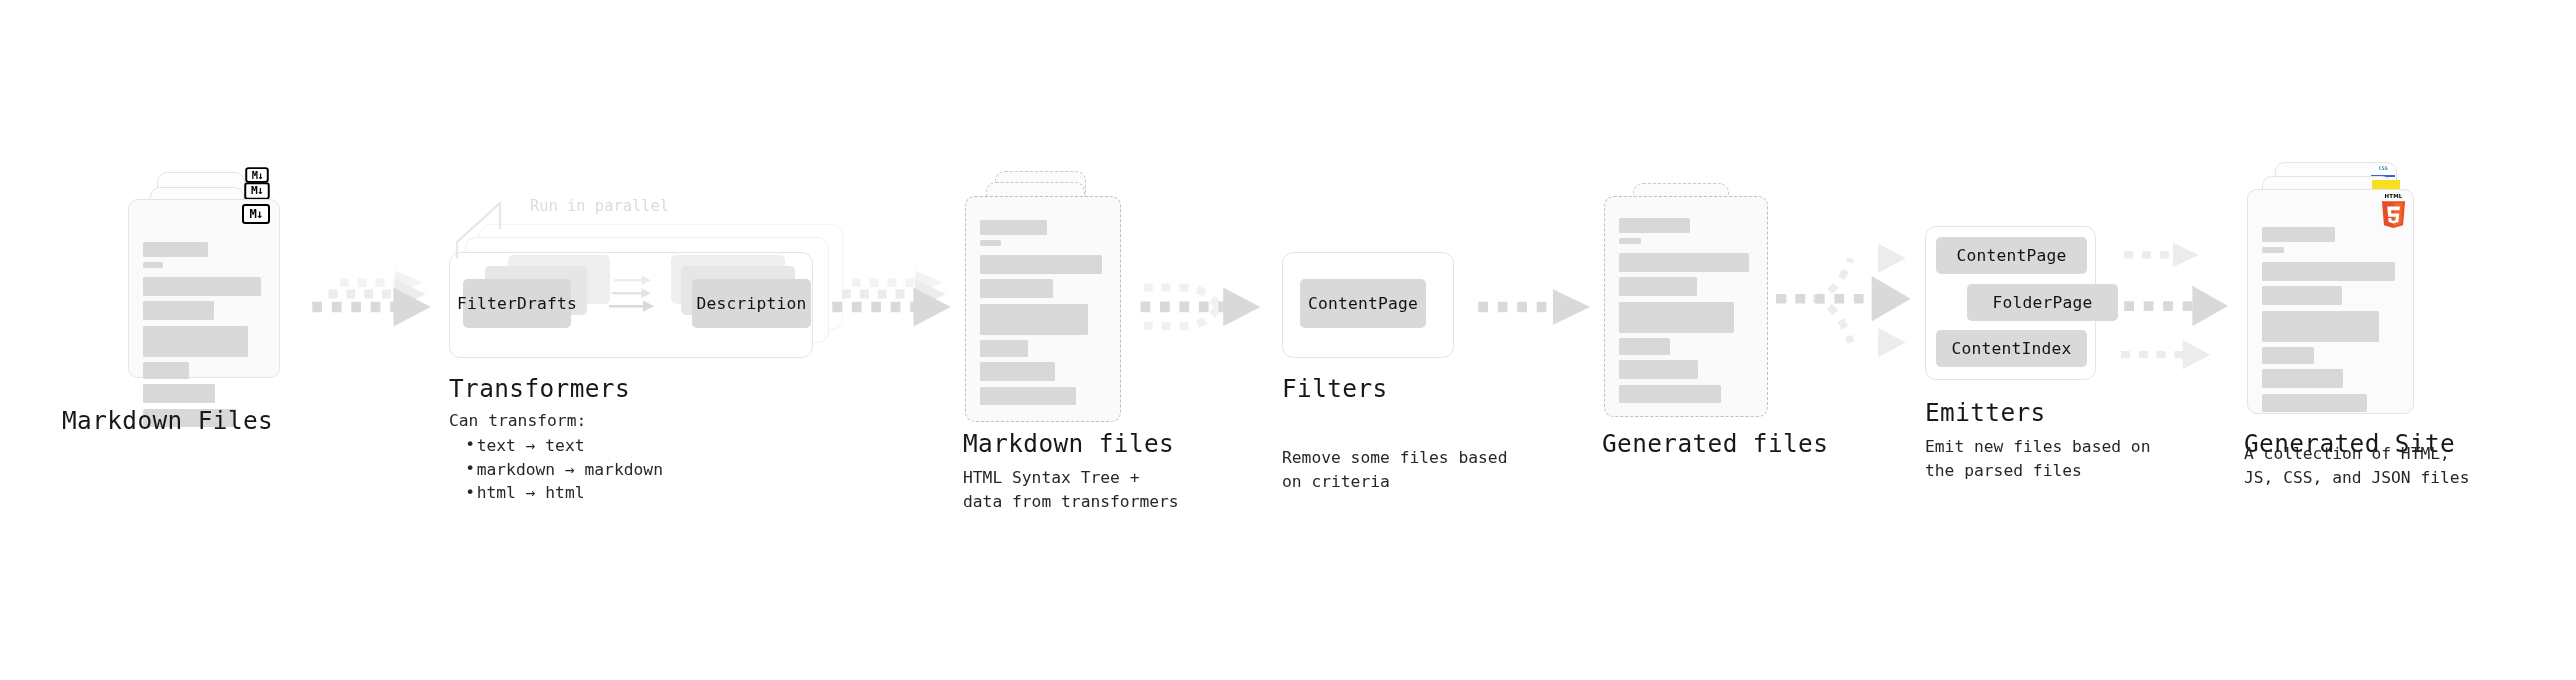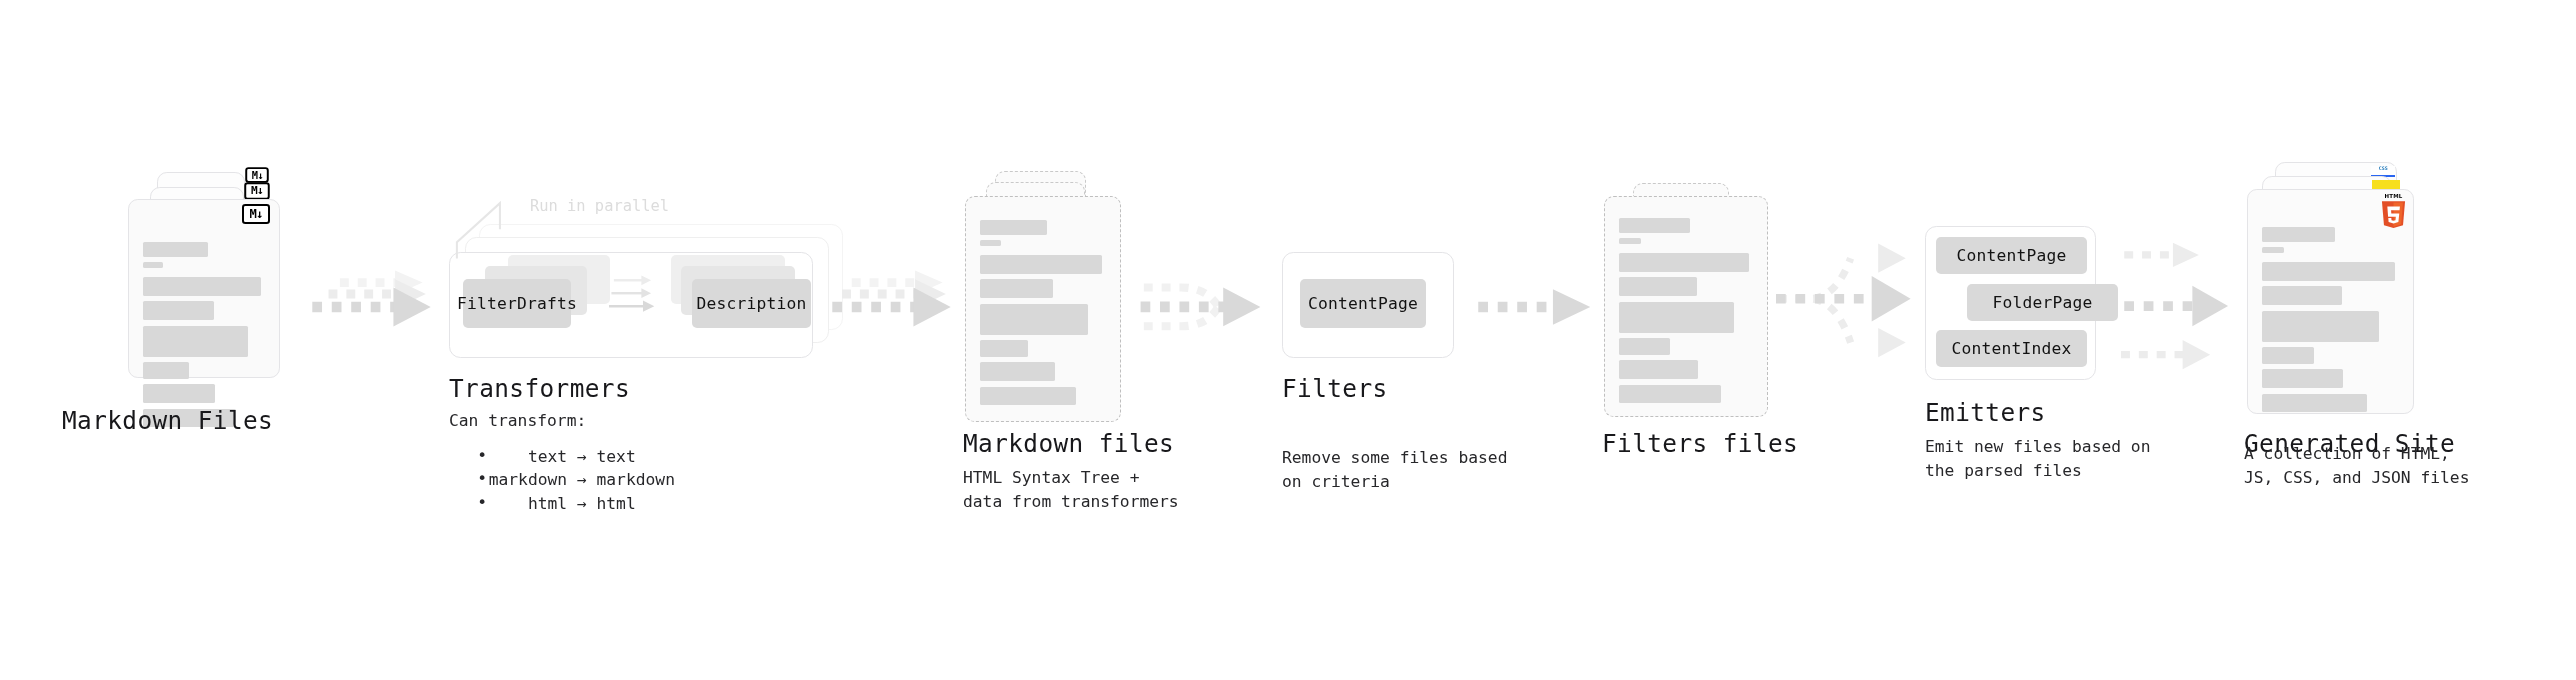--- a/index.html
+++ b/index.html
@@ -13,21 +13,21 @@
   
   .abs{position:absolute;}
   .title{
     font-size:24.4px;letter-spacing:0.4px;color:#18181b;white-space:nowrap;
   }
   .subtitle{
     font-size:16.3px;line-height:23.6px;color:#27272a;white-space:pre-line;
   }
   .bullets{font-size:16.3px;line-height:23.6px;color:#27272a;}
   .bullets .lead{margin:0 0 1.6px 0;}
-  .bullets ul{margin:12px;padding:0 0 0 16.3px;list-style:none;text-align:center;}
+  .bullets ul{margin:0;padding:0 0 0 16.3px;list-style:none;}
   .bullets li{position:relative;padding-left:11.4px;}
   .bullets li::before{
     content:"\2022";position:absolute;left:0;top:-0.8px;color:#27272a;font-size:16.3px;
   }
 
   
   .filecard{
     position:absolute;box-sizing:border-box;
     background:#fafafa;border:1.2px solid #e4e4e7;border-radius:9.8px;
   }
@@ -245,21 +245,21 @@
         <div class="ln lw-a"></div>
         <div class="ln lw-tiny"></div>
         <div class="ln lw-b"></div>
         <div class="ln lw-c"></div>
         <div class="ln lw-d"></div>
         <div class="ln lw-e"></div>
         <div class="ln lw-f"></div>
         <div class="ln lw-g"></div>
       </div>
     </div>
-    <div class="title abs" style="left:1602px;top:429px;">Filters files</div>
+    <div class="title abs" style="left:1602px;top:429px;">Generated files</div>
   </div>
 
   <svg class="ov" style="left:1776px;top:229px;width:146px;height:146px;" viewBox="0 0 180 180" width="146" height="146">
     <path d="M 2 86 L 40 86 Q 74 86 92 36" fill="none" stroke="#ececec" stroke-width="9" stroke-dasharray="11 11"></path>
     <path d="M 2 86 L 40 86 Q 74 86 92 140" fill="none" stroke="#ececec" stroke-width="9" stroke-dasharray="11 11"></path>
     <polygon points="126,18 160,36 126,54" fill="#ececec"></polygon>
     <polygon points="126,122 160,140 126,158" fill="#ececec"></polygon>
     <line x1="0" y1="86" x2="122" y2="86" stroke="#d9d9d9" stroke-width="12" stroke-dasharray="12 12"></line>
     <polygon points="118,58 166,86 118,114" fill="#d9d9d9"></polygon>
   </svg>

